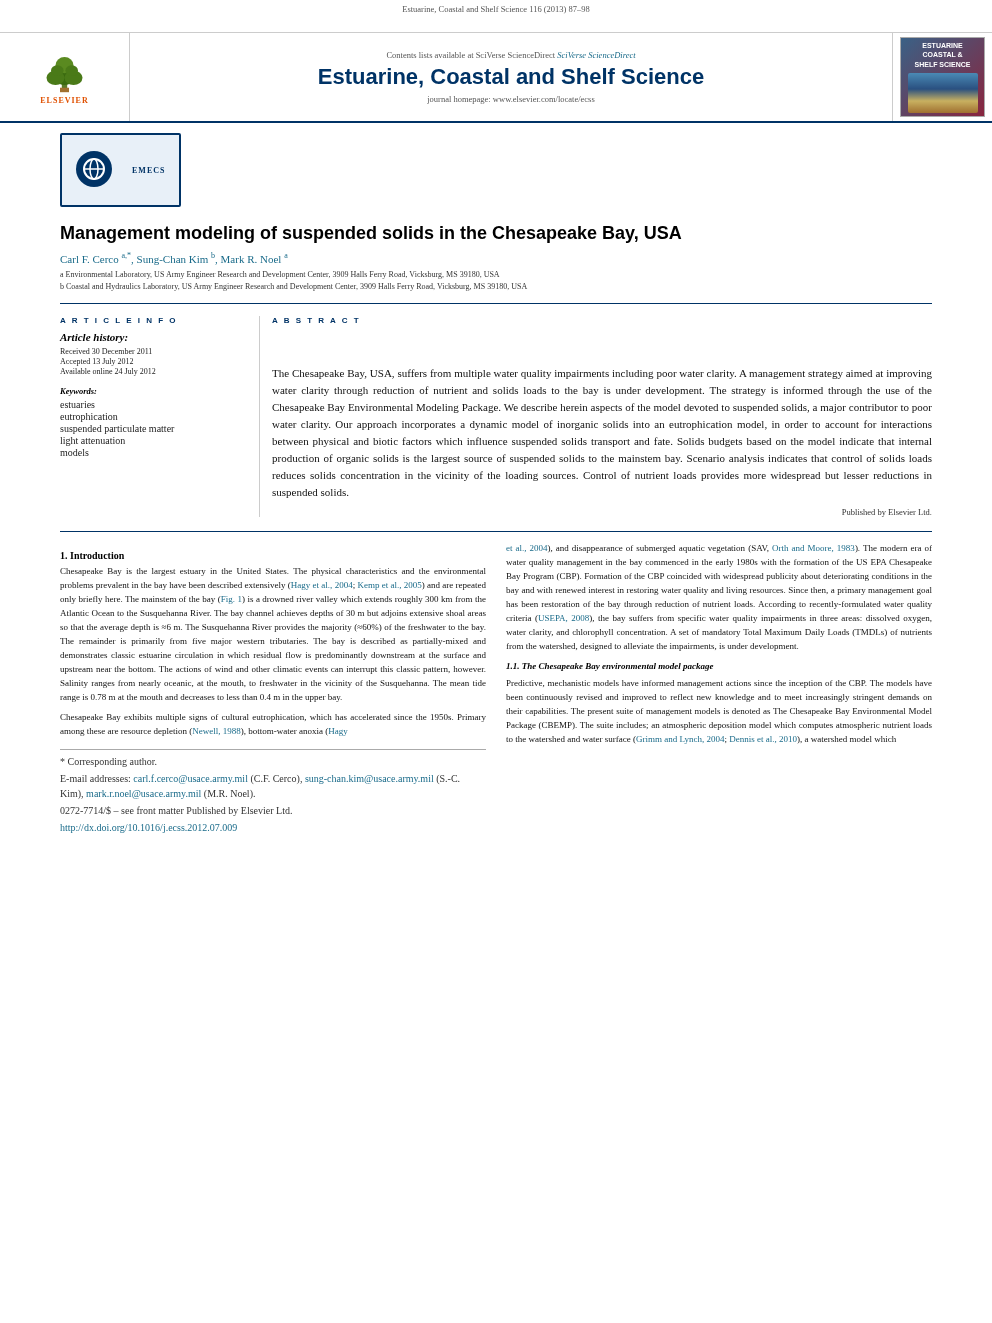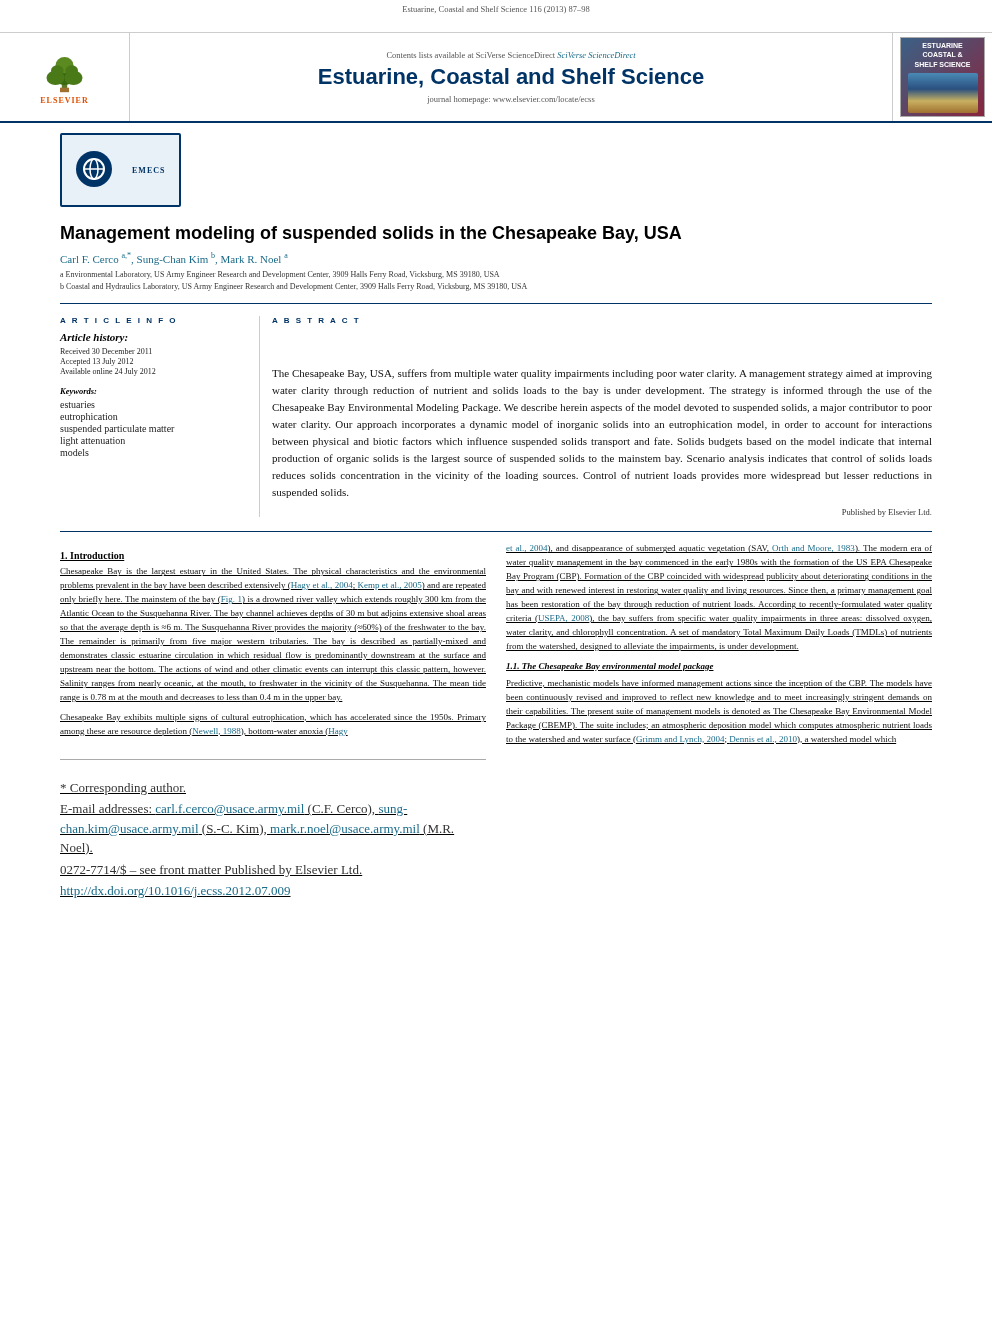--- a/index.html
+++ b/index.html
@@ -247,21 +247,20 @@
       border: none;
       border-top: 1px solid #003366;
       margin: 4px 0 10px 0;
     }
 
     
     .body-columns {
       display: flex;
       gap: 20px;
       margin-bottom: 10px;
-      text-decoration: underline;
     }
     .body-col {
       flex: 1;
     }
     .body-text {
       font-size: 9px;
       line-height: 1.55;
       color: #111;
       text-align: justify;
     }
@@ -283,23 +282,23 @@
       margin: 6px 0 3px 0;
     }
 
     .link-text {
       color: #1a6b8a;
     }
 
     
     .footnote-area {
       border-top: 1px solid #aaa;
-      margin-top: 20px;
-      padding-top: 18px;
-      font-size: 13px;
+      margin-top: 10px;
+      padding-top: 4px;
+      font-size: 10px;
       color: #333;
       line-height: 1.5;
     }
     .footnote-line {
       margin-bottom: 2px;
     }
   </style>
 </head>
 <body>
 

